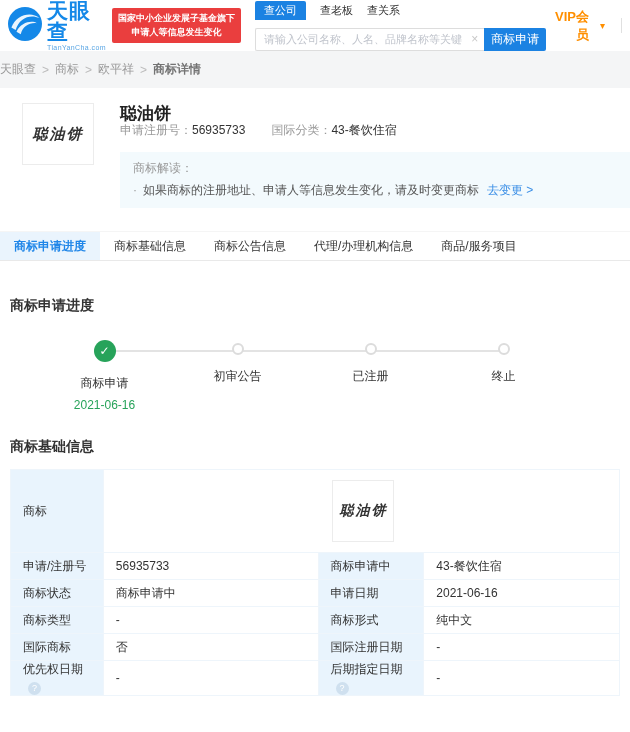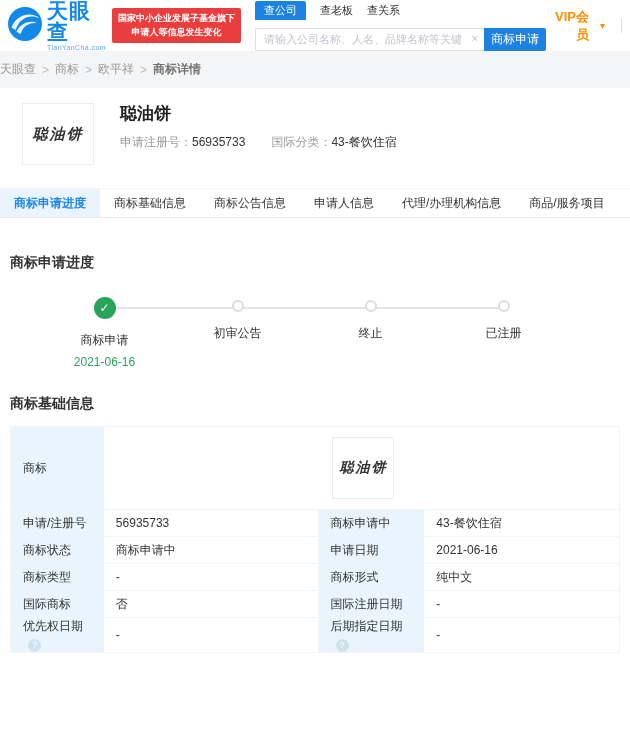--- a/index.html
+++ b/index.html
@@ -37,21 +37,21 @@
   .csep { margin:0 6px; color:#bbb; }
 
   
   .card { display:flex; padding:15px 0 0 22px; }
   .tm-img { width:72px; height:62px; border:1px solid #ececec; background:#fff; display:flex;
     align-items:center; justify-content:center; }
   .tm-img span { font-family:"DejaVu Serif",serif; font-style:italic; font-weight:bold;
     font-size:15px; letter-spacing:2px; }
   .card-main { margin-left:26px; flex:1; }
   .tm-title { font-size:17px; font-weight:bold; color:#222; line-height:1; margin-top:2px; }
-  .tm-fields { display:flex; margin-top:12px; }
+  .tm-fields { display:flex; }
   .tm-field { margin-right:26px; white-space:nowrap; }
   .tm-field .lab { color:#999; }
   .note-box { margin-top:13px; background:#f3fafd; padding:8px 0 9px 13px; }
   .note-title { color:#999; }
   .note-line { margin-top:5px; color:#555; }
   .bullet { color:#999; margin-right:6px; }
   .note-link { color:#3a8ee6; margin-left:8px; cursor:pointer; }
 
   
   .navtabs { margin-top:23px; height:30px; display:flex; border-top:1px solid #f5f5f5;
@@ -149,28 +149,33 @@
   <div class="card-main">
     <div class="tm-title">聪油饼</div>
     <div class="tm-fields">
       <span class="tm-field">
         <span class="lab">申请注册号：</span><span>56935733</span>
       </span>
       <span class="tm-field">
         <span class="lab">国际分类：</span><span>43-餐饮住宿</span>
       </span>
     </div>
+    <div class="note-box">
+      <div class="note-title">商标解读：</div>
+      <div class="note-line">
+        <span class="bullet">·</span><span>如果商标的注册地址、申请人等信息发生变化，请及时变更商标</span><span class="note-link">去变更 &gt;</span>
+      </div>
+    </div>
   </div>
 </div>
 
 <div class="navtabs">
   <span class="ntab active">商标申请进度</span>
   <span class="ntab">商标基础信息</span>
   <span class="ntab">商标公告信息</span>
-  <span class="ntab">申请人信息</span>
   <span class="ntab">代理/办理机构信息</span>
   <span class="ntab">商品/服务项目</span>
 
 </div>
 
 <div class="section-pad">
   <div class="sec-title prog-title">商标申请进度</div>
   <div class="stepper">
     <div class="stepline"></div>
     <div class="steps">
@@ -178,25 +183,25 @@
         <div class="circle-done">✓</div>
         <div class="step-label">商标申请</div>
         <div class="step-date">2021-06-16</div>
       </div>
       <div class="step">
         <div class="circle-todo"></div>
         <div class="step-label">初审公告</div>
       </div>
       <div class="step">
         <div class="circle-todo"></div>
+        <div class="step-label">已注册</div>
+      </div>
+      <div class="step">
+        <div class="circle-todo"></div>
         <div class="step-label">终止</div>
-      </div>
-      <div class="step">
-        <div class="circle-todo"></div>
-        <div class="step-label">已注册</div>
       </div>
     </div>
   </div>
 
   <div class="sec-title basic-title">商标基础信息</div>
   <table class="info-table">
     <tbody>
         <tr class="img-row">
       <td class="lbl c1">商标</td>
       <td colspan="3">

